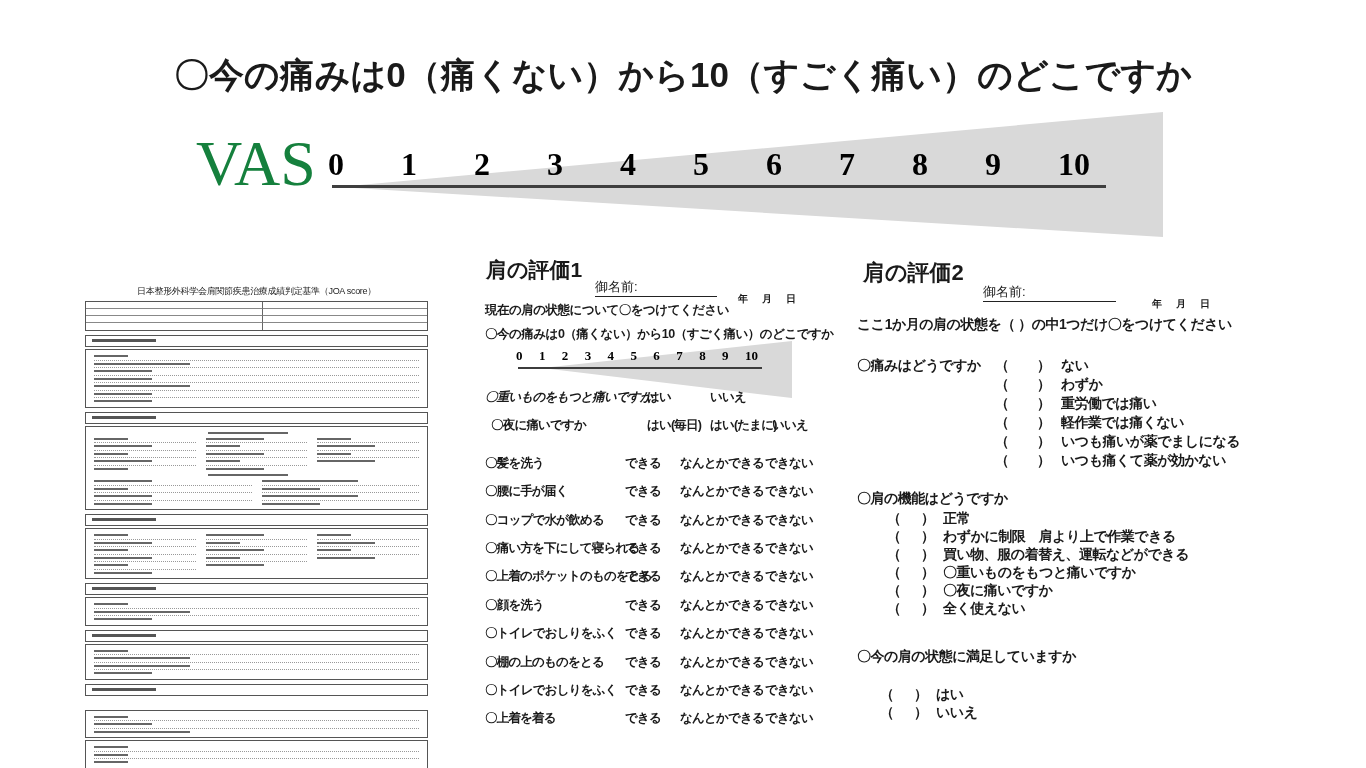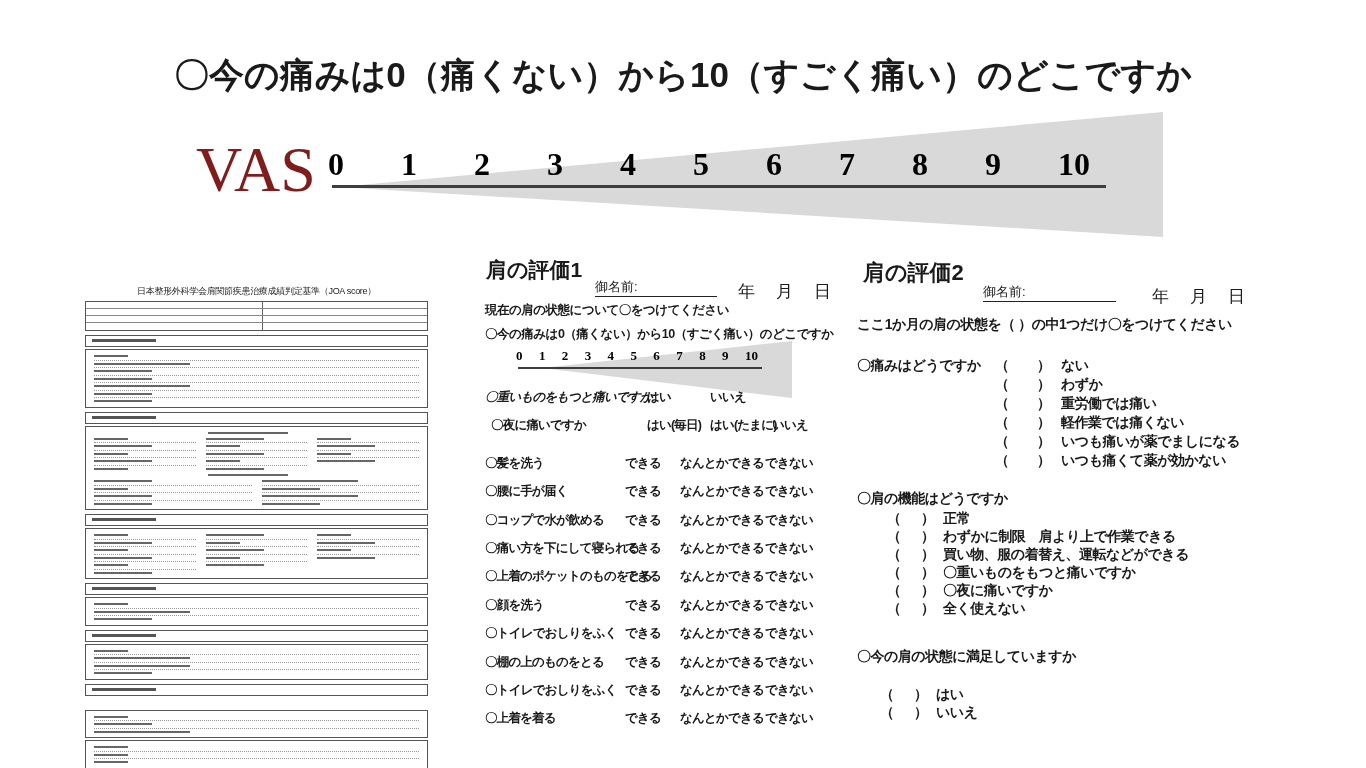--- a/index.html
+++ b/index.html
@@ -4,22 +4,22 @@
 <style>
   html,body{margin:0;padding:0;background:#fff;}
   .slide{position:relative;width:1366px;height:768px;background:#fff;overflow:hidden;
          font-family:"Liberation Sans",sans-serif;color:#1a1a1a;}
 
   
   .main-title{position:absolute;left:0;top:52px;width:100%;text-align:center;
     font-size:35px;font-weight:bold;letter-spacing:0px;white-space:nowrap;}
 
   
-  .vas-label{position:absolute;left:196px;top:138px;font-family:"Liberation Serif",serif;
-    font-size:64px;line-height:1;color:#7f1d1d;}
+  .vas-label{position:absolute;left:196px;top:132px;font-family:"Liberation Serif",serif;
+    font-size:64px;line-height:1;color:#15803d;}
   .vas-tri{position:absolute;left:326px;top:106px;width:842px;height:134px;}
   .vas-line{position:absolute;left:332px;top:185px;width:774px;height:3px;background:#3f3f3f;}
   .vas-ticks{position:absolute;left:328px;top:148px;width:762px;display:flex;
     justify-content:space-between;font-family:"Liberation Serif",serif;
     font-size:32px;font-weight:bold;line-height:1;color:#000;}
   .mini-tri{position:absolute;left:34px;top:85px;width:278px;height:58px;}
   .mini-line{position:absolute;left:38px;top:111px;width:244px;height:2px;background:#3c3c3c;}
   .mini-ticks{position:absolute;left:36px;top:93px;width:242px;display:flex;
     justify-content:space-between;font-family:"Liberation Serif",serif;
     font-size:13px;font-weight:bold;line-height:1;color:#000;}
@@ -46,21 +46,21 @@
   .jcol{flex:1;}
   .jhead{height:6px;position:relative;border-bottom:none;}
   .jhead::before{content:"";position:absolute;left:35%;top:2px;height:2px;width:80px;background:#666;}
   .joa .gap{height:12px;}
 
   
   .jp{font-weight:bold;letter-spacing:-0.5px;white-space:nowrap;}
   .form-title{font-size:21px;font-weight:bold;letter-spacing:0;}
   .nameline{border-bottom:1px solid #222;display:inline-block;font-size:13px;
     font-weight:normal;letter-spacing:0;}
-  .datelbl{font-size:17px;font-weight:normal;letter-spacing:2px;white-space:nowrap;}
+  .datelbl{font-size:10px;font-weight:bold;letter-spacing:2px;white-space:nowrap;margin-top:12px;}
 
   
   .form1{position:absolute;left:480px;top:256px;width:345px;height:480px;}
   .form1 .abs{position:absolute;}
   .f1txt{font-size:12.5px;}
   .arow span{position:absolute;top:0;font-size:12.5px;font-weight:bold;
     letter-spacing:-0.8px;white-space:nowrap;}
   .arow .alabel{left:5px;}
   .arow .o1{left:145px;}
   .arow .o2{left:200px;}

